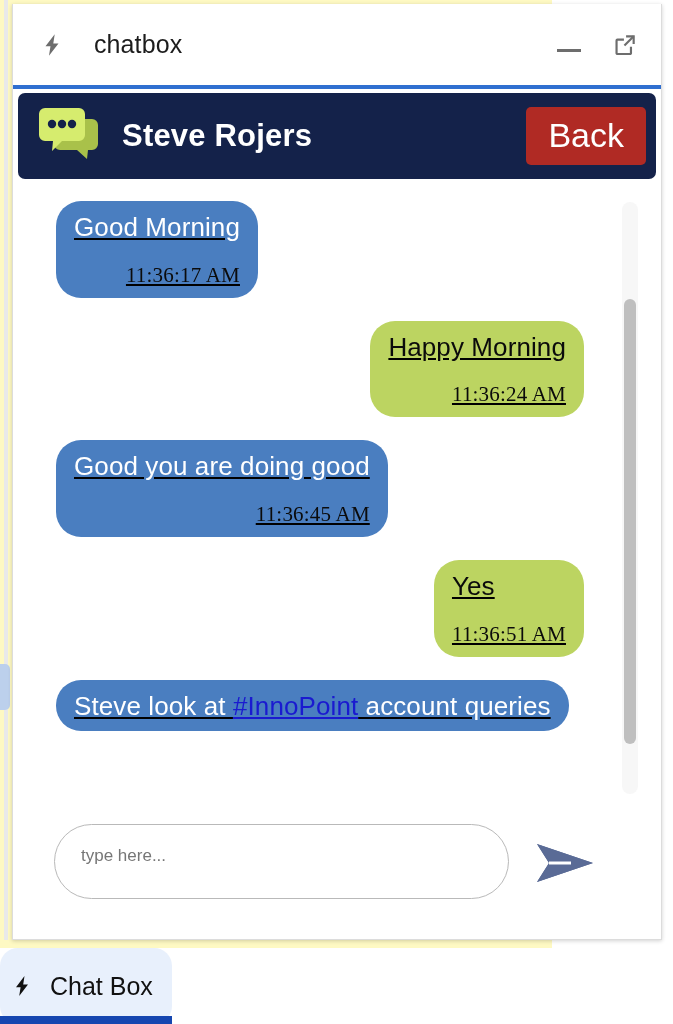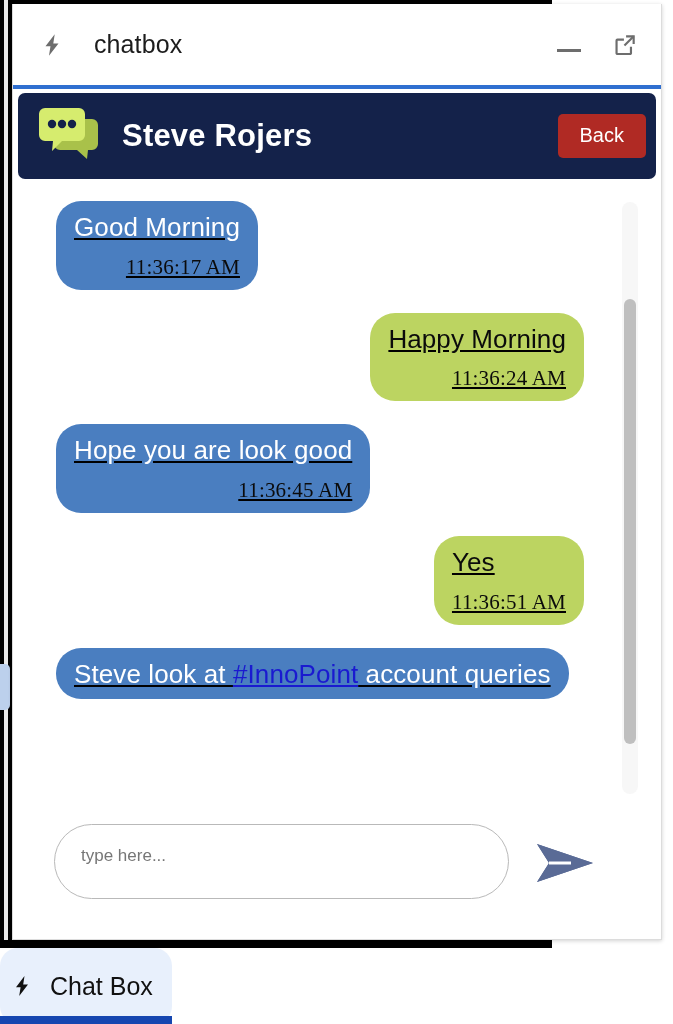--- a/index.html
+++ b/index.html
@@ -9,21 +9,21 @@
     height: 1024px;
     overflow: hidden;
     background: #ffffff;
     font-family: "Liberation Sans", sans-serif;
   }
 
   #root {
     position: relative;
     width: 552px;
     height: 1024px;
-    background: #000000;
+    background: #fef9c3;
   }
 
   
   #chat-window {
     position: absolute;
     left: 12px;
     top: 4px;
     width: 650px;
     height: 936px;
     background: #ffffff;
@@ -105,21 +105,21 @@
     color: #ffffff;
     font-size: 31px;
     font-weight: bold;
     letter-spacing: 0.2px;
     white-space: nowrap;
   }
   #back-button {
     margin-left: auto;
     background: #b02a24;
     color: #ffffff;
-    font-size: 20px;
+    font-size: 34px;
     border: none;
     border-radius: 5px;
     padding: 11px 22px 13px 22px;
     cursor: pointer;
     font-family: "Liberation Sans", sans-serif;
     line-height: 1;
   }
 
   
   #messages-pane {
@@ -162,21 +162,21 @@
   .bubble.incoming .bubble-text { color: #ffffff; }
   .bubble.outgoing .bubble-text { color: #0b0b0b; }
 
   .bubble-text .hashtag {
     color: #1a1ad0;
     text-decoration: underline;
     cursor: pointer;
   }
 
   .bubble-time {
-    margin-top: 12px;
+    margin-top: 20px;
     align-self: flex-end;
     font-family: "Liberation Serif", serif;
     font-size: 21px;
     color: #0b0b0b;
     letter-spacing: 0.2px;
   }
 
   
   #msg-scrollbar-track {
     position: absolute;
@@ -355,21 +355,21 @@
 
         <div class="msg-row outgoing">
           <div class="bubble outgoing">
             <span class="bubble-text">Happy Morning</span>
             <span class="bubble-time">11:36:24 AM</span>
           </div>
         </div>
 
         <div class="msg-row incoming">
           <div class="bubble incoming">
-            <span class="bubble-text">Hope you are look good</span>
+            <span class="bubble-text">Good you are doing good</span>
             <span class="bubble-time">11:36:45 AM</span>
           </div>
         </div>
 
         <div class="msg-row outgoing">
           <div class="bubble outgoing">
             <span class="bubble-text">Yes</span>
             <span class="bubble-time">11:36:51 AM</span>
           </div>
         </div>

